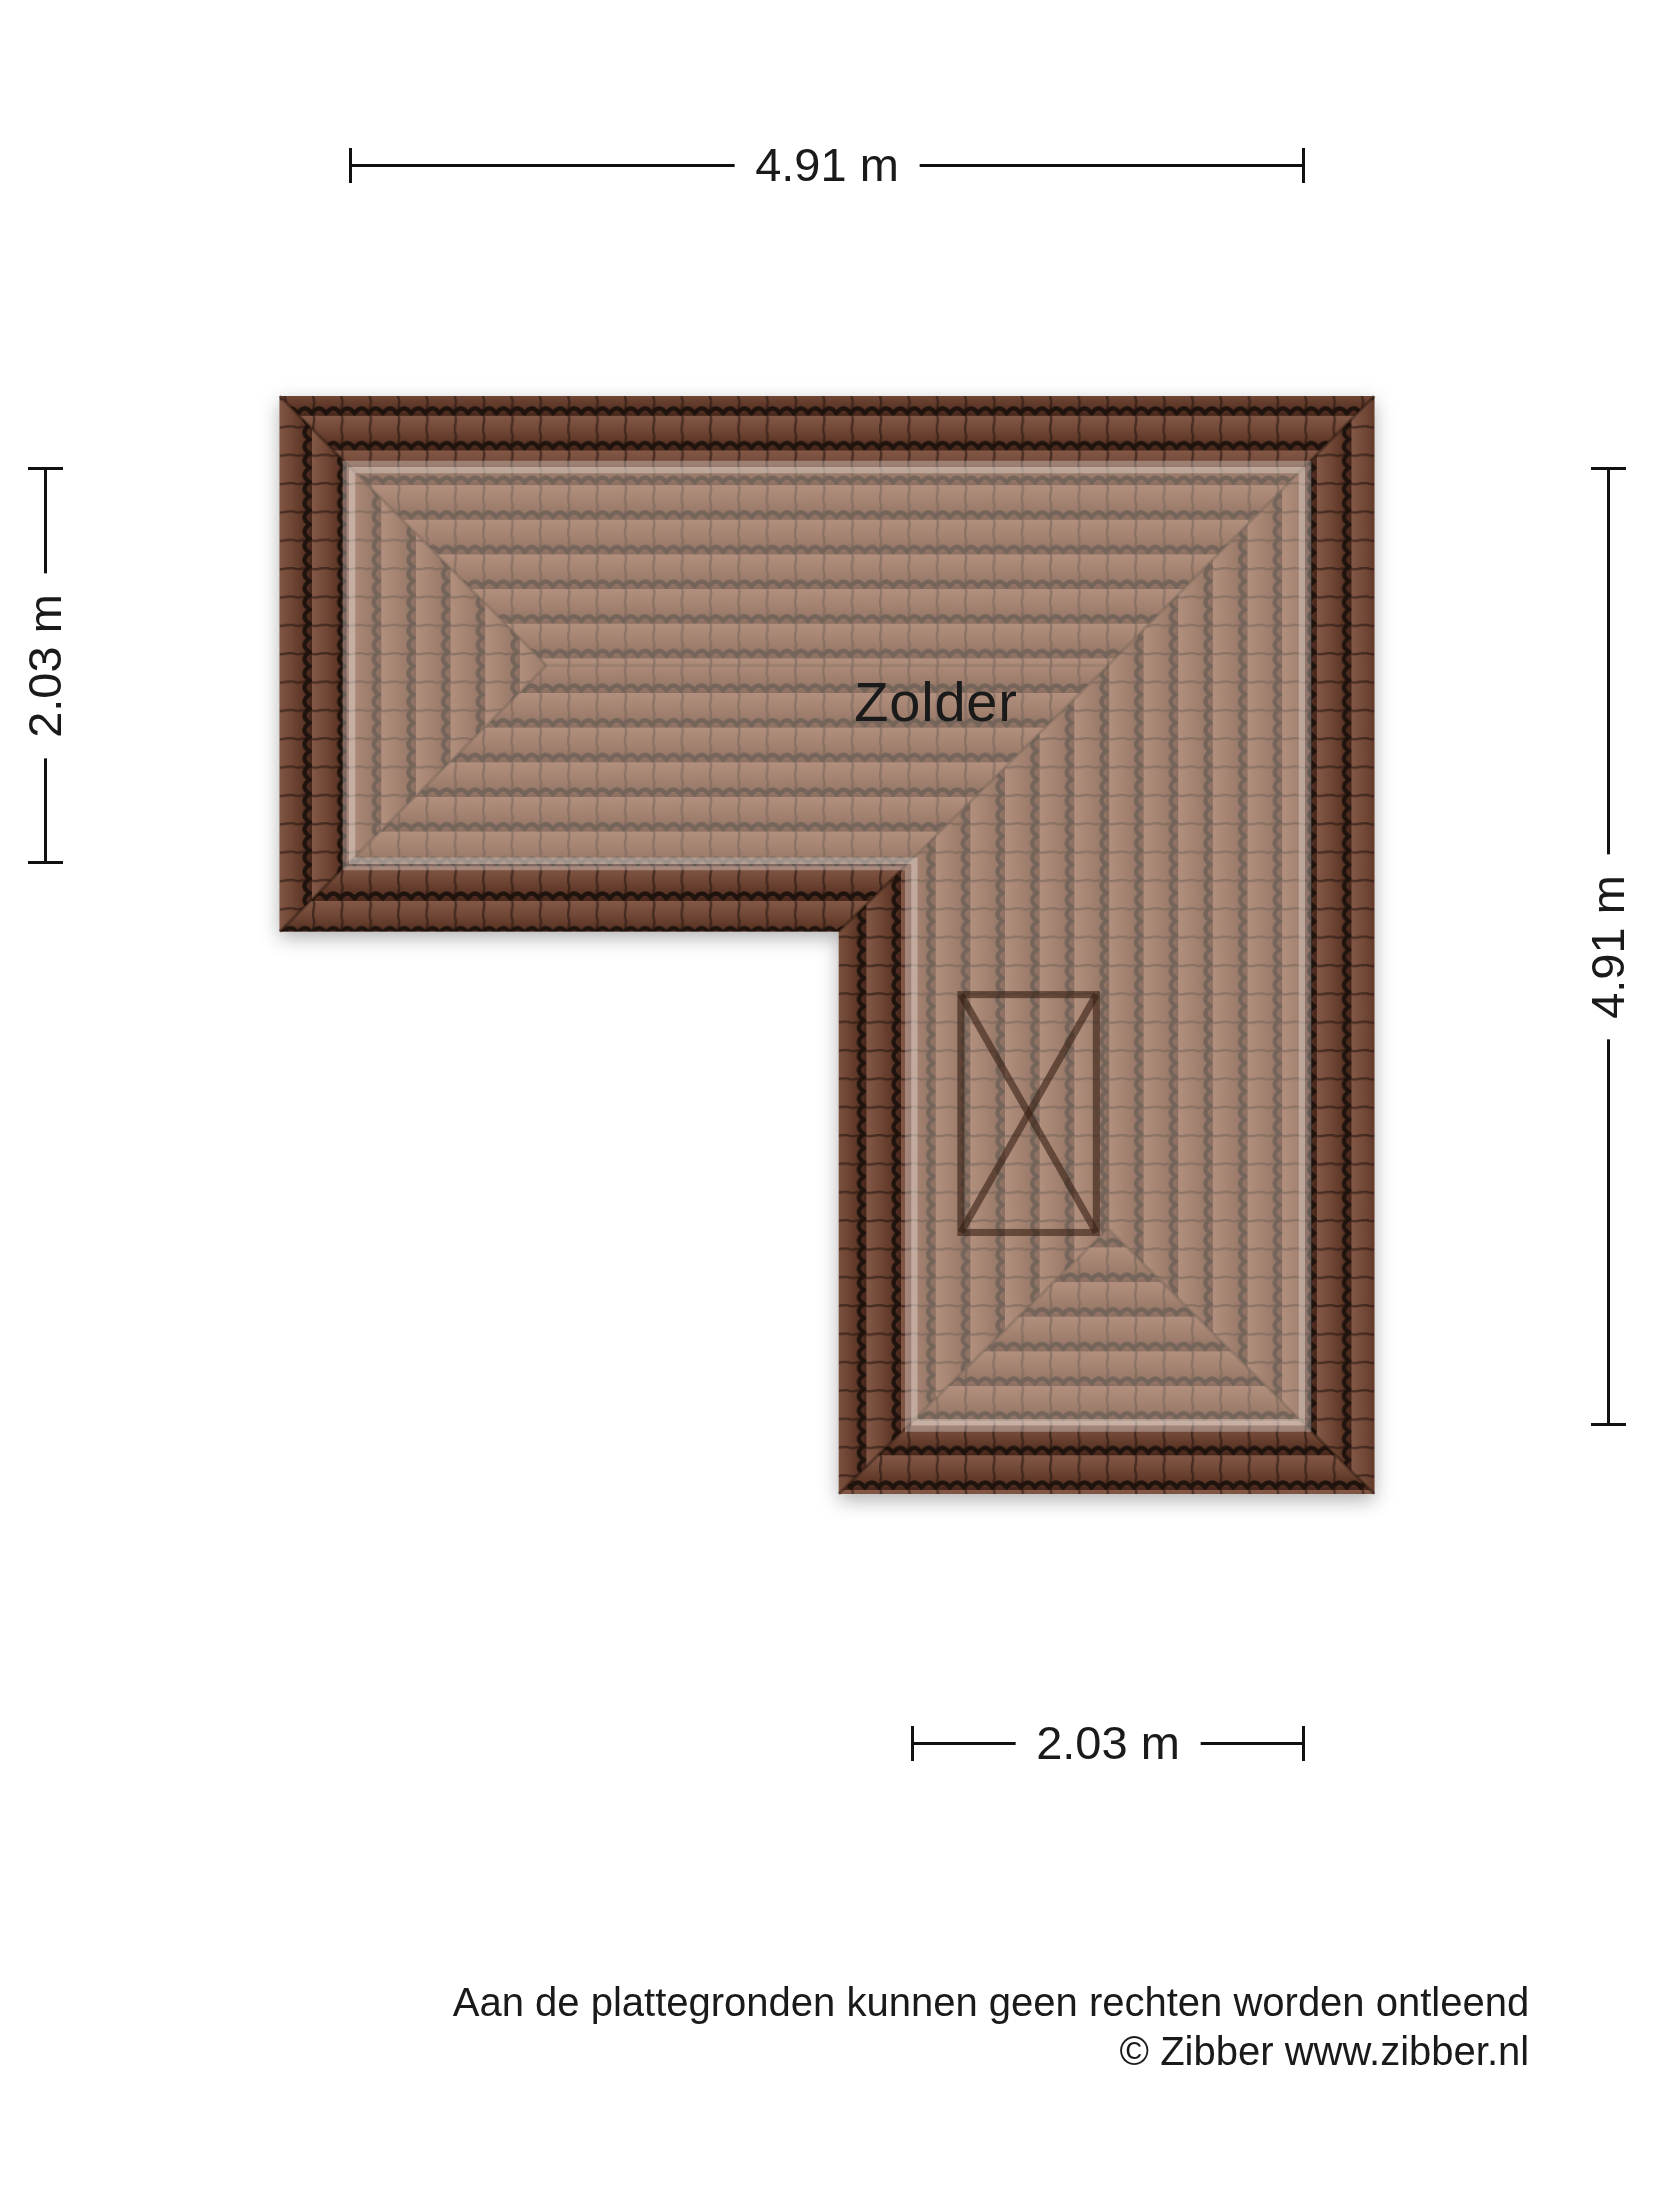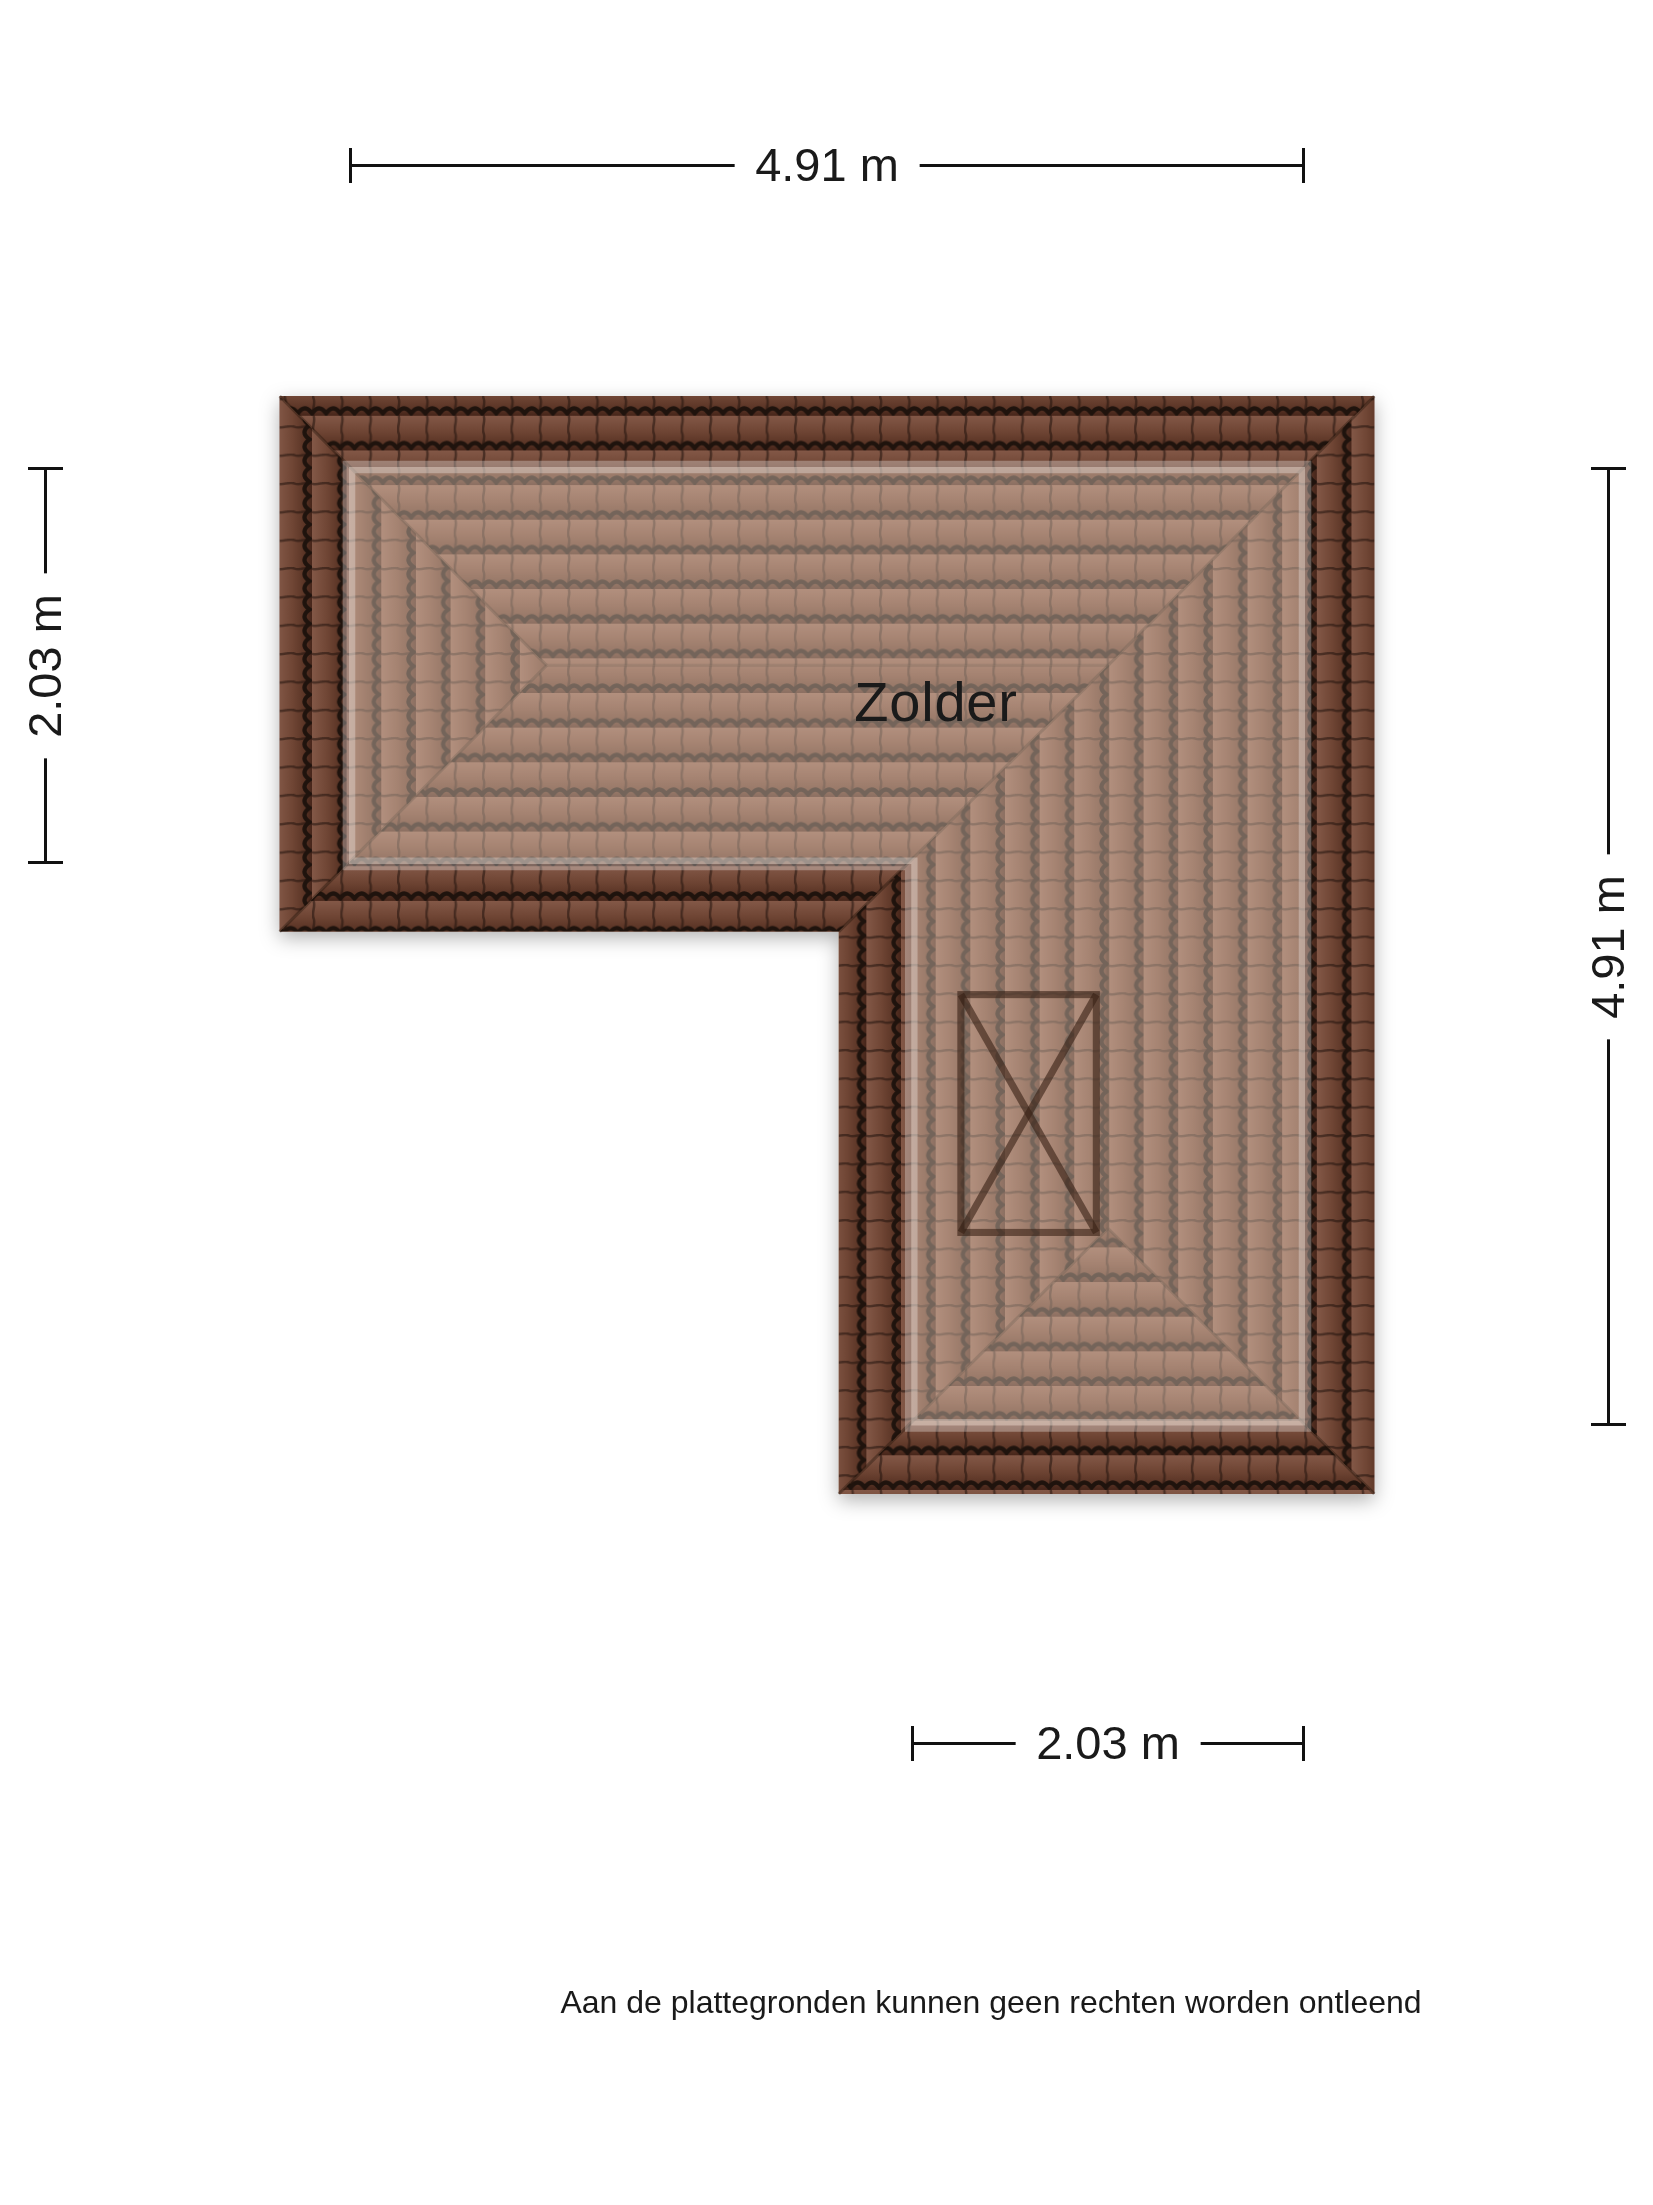--- a/index.html
+++ b/index.html
@@ -26,21 +26,21 @@
   .dim.vert .tick.start{top:0;}
   .dim.vert .tick.end{bottom:0;}
   .dim-label{
     position:absolute;background:#fff;font-size:47px;line-height:50px;
     padding:0 20.5px;white-space:nowrap;color:var(--text,#1a1a1a);
   }
   .dim.horz .dim-label{left:50%;top:17.3px;transform:translate(-50%,-50%);}
   .dim.vert .dim-label{left:17.3px;top:50%;transform:translate(-50%,-50%) rotate(-90deg);}
   .footer{
     position:absolute;left:991px;top:1978px;transform:translateX(-50%);
-    text-align:right;font-size:32px;line-height:49px;white-space:nowrap;
+    text-align:right;font-size:40px;line-height:49px;white-space:nowrap;
   }
 </style>
 </head>
 <body>
 
 <div class="roof-wrap">
   <svg width="1654" height="2205" viewBox="0 0 2100 2800">
     <defs>
       <linearGradient id="gH" x1="0" y1="0" x2="0" y2="1">
         <stop offset="0" stop-color="#835847"></stop>
@@ -126,14 +126,15 @@
 
 <div class="dim horz" style="left:911px;top:1726px;width:394px;height:35px;">
   <div class="hline"></div>
   <div class="tick start"></div>
   <div class="tick end"></div>
   <span class="dim-label">2.03 m</span>
 </div>
 
 <div class="footer">
   <div>Aan de plattegronden kunnen geen rechten worden ontleend</div>
+  <div>© Zibber www.zibber.nl</div>
 </div>
 
 
 </body></html>

